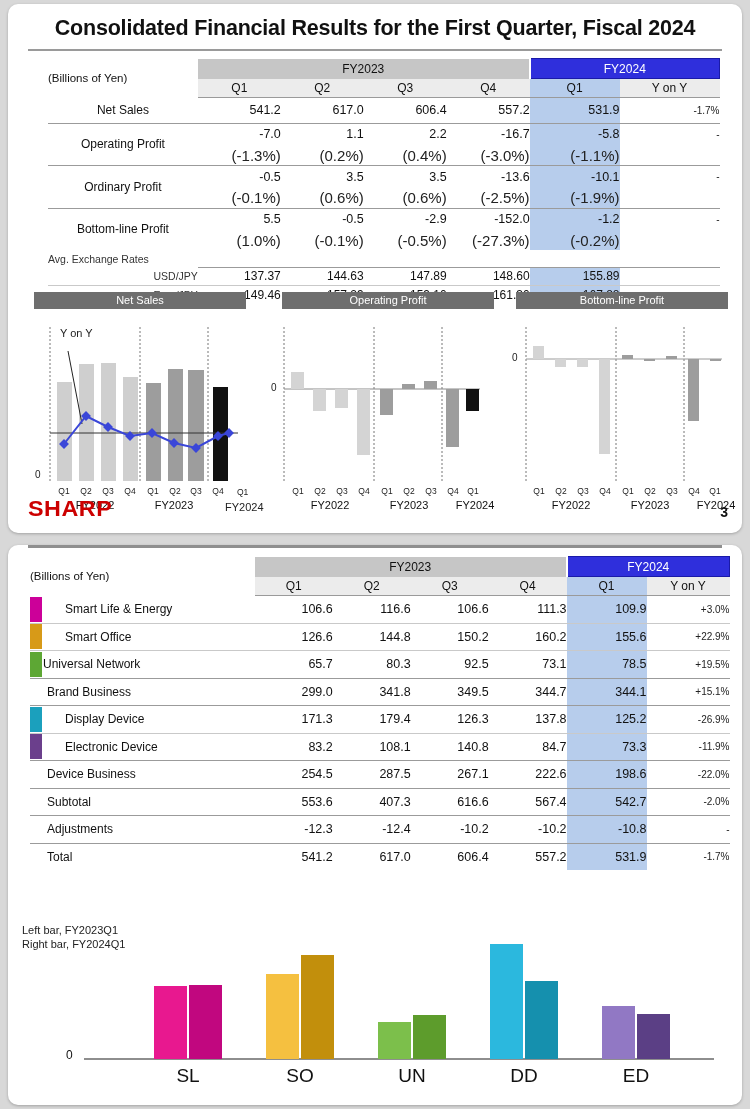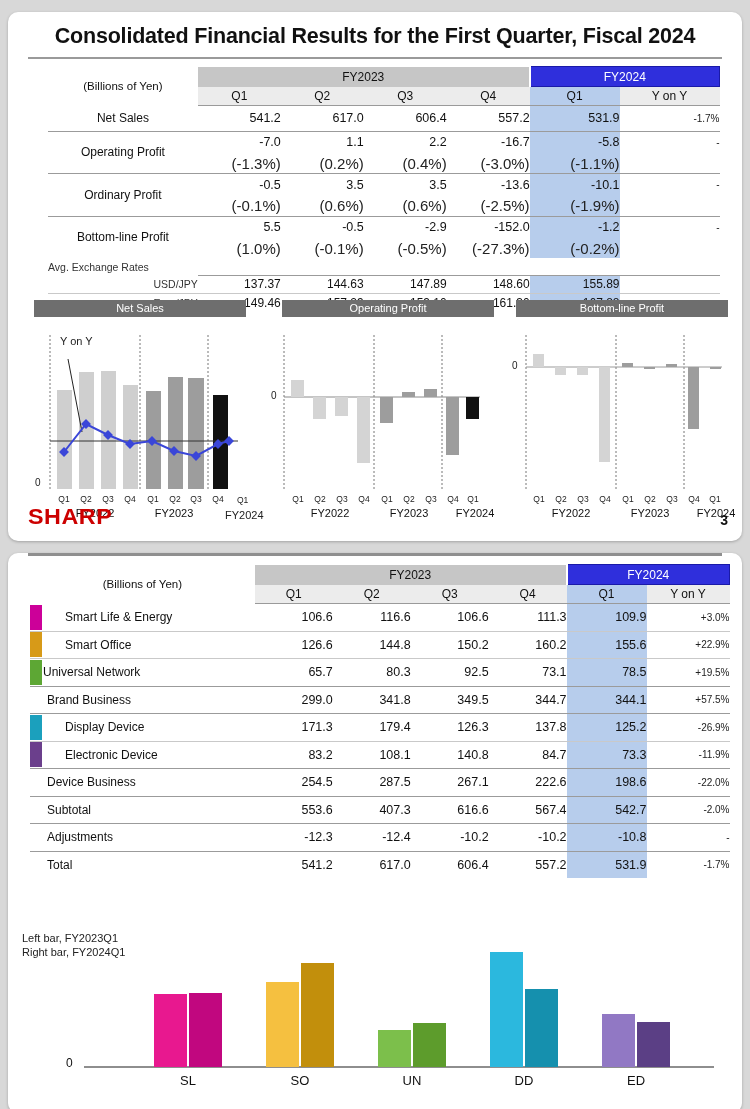--- a/index.html
+++ b/index.html
@@ -15,21 +15,20 @@
     overflow: hidden;
   }
   .slide {
     position: absolute;
     left: 8px;
     width: 734px;
     background: #ffffff;
     border-radius: 10px;
     box-shadow: 0 1px 3px rgba(0,0,0,0.25);
     overflow: hidden;
-    margin-top: 8px;
   }
   #slide1 { top: 4px; height: 529px; }
   #slide2 { top: 545px; height: 560px; }
 
   
   .slide-title {
     text-align: center;
     font-weight: bold;
     color: #111;
     letter-spacing: -0.2px;
@@ -73,21 +72,20 @@
     background: #2f2fdc;
     color: #ffffff;
     font-weight: bold;
     text-align: center;
     font-size: 12px;
     height: 20px;
     border: 1px solid #1a1aa8;
   }
   .hdr-unit {
     font-size: 11.5px;
-    text-align: center;
     vertical-align: middle;
     color: #111;
   }
   .sub-q {
     background: #ececec;
     text-align: center;
     font-weight: bold;
     font-size: 12px;
     height: 19px;
     border-bottom: 1px solid #9a9a9a;
@@ -215,21 +213,21 @@
   }
   #segzero {
     position: absolute;
     left: 58px; top: 123px;
     font-size: 12px;
     color: #111;
   }
   .seg-label {
     position: absolute;
     top: 140px;
-    font-size: 13px;
+    font-size: 19px;
     color: #111;
     text-align: center;
     width: 80px;
   }
 </style>
 </head>
 <body>
 
 <div id="page">
 
@@ -613,21 +611,21 @@
           </tr>
 
       <tr style="height:27px">
         <td></td>
         <td class="rowlabel" style="padding-left:4px">Brand Business</td>
         <td class="num">299.0</td>
         <td class="num">341.8</td>
         <td class="num">349.5</td>
         <td class="num">344.7</td>
         <td class="num q1col">344.1</td>
-        <td class="num pct">+57.5%</td>
+        <td class="num pct">+15.1%</td>
       </tr>
       <tr class="rule-row">
             <td colspan="8"></td>
           </tr>
 
       <tr style="height:27px">
         <td class="sw">
               <i style="background:#1ba0bd"></i>
             </td>
         <td class="rowlabel" style="padding-left:22px">Display Device</td>

